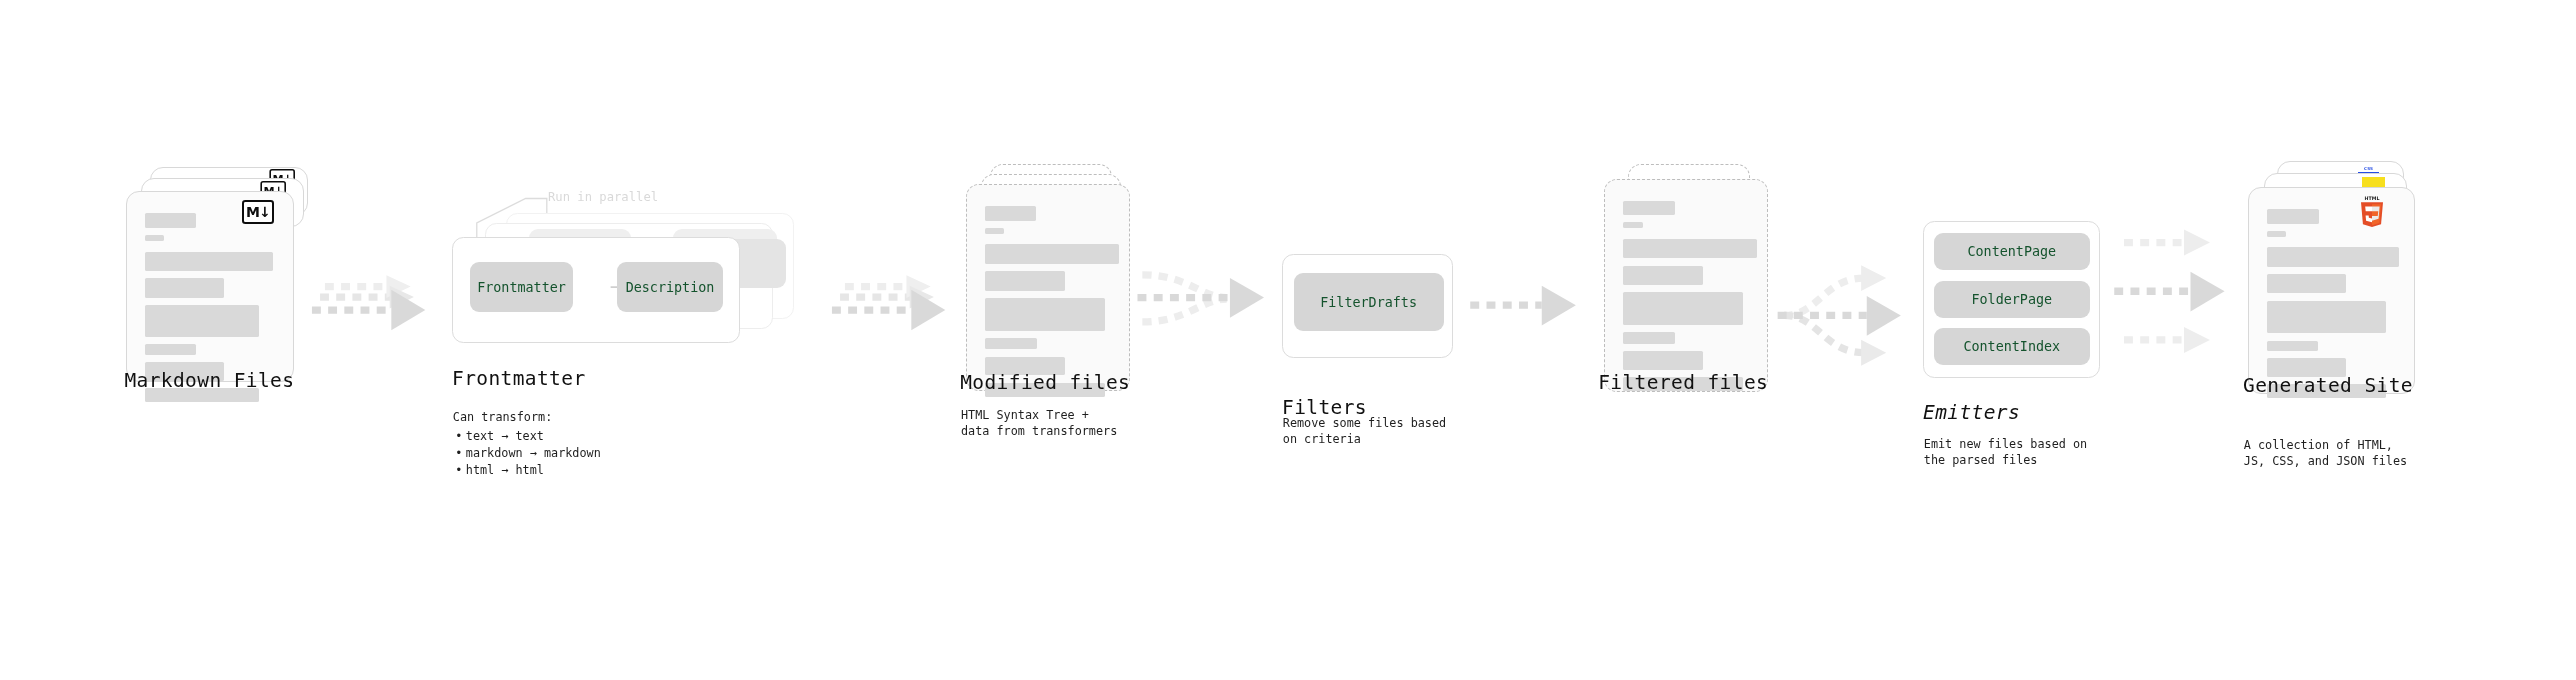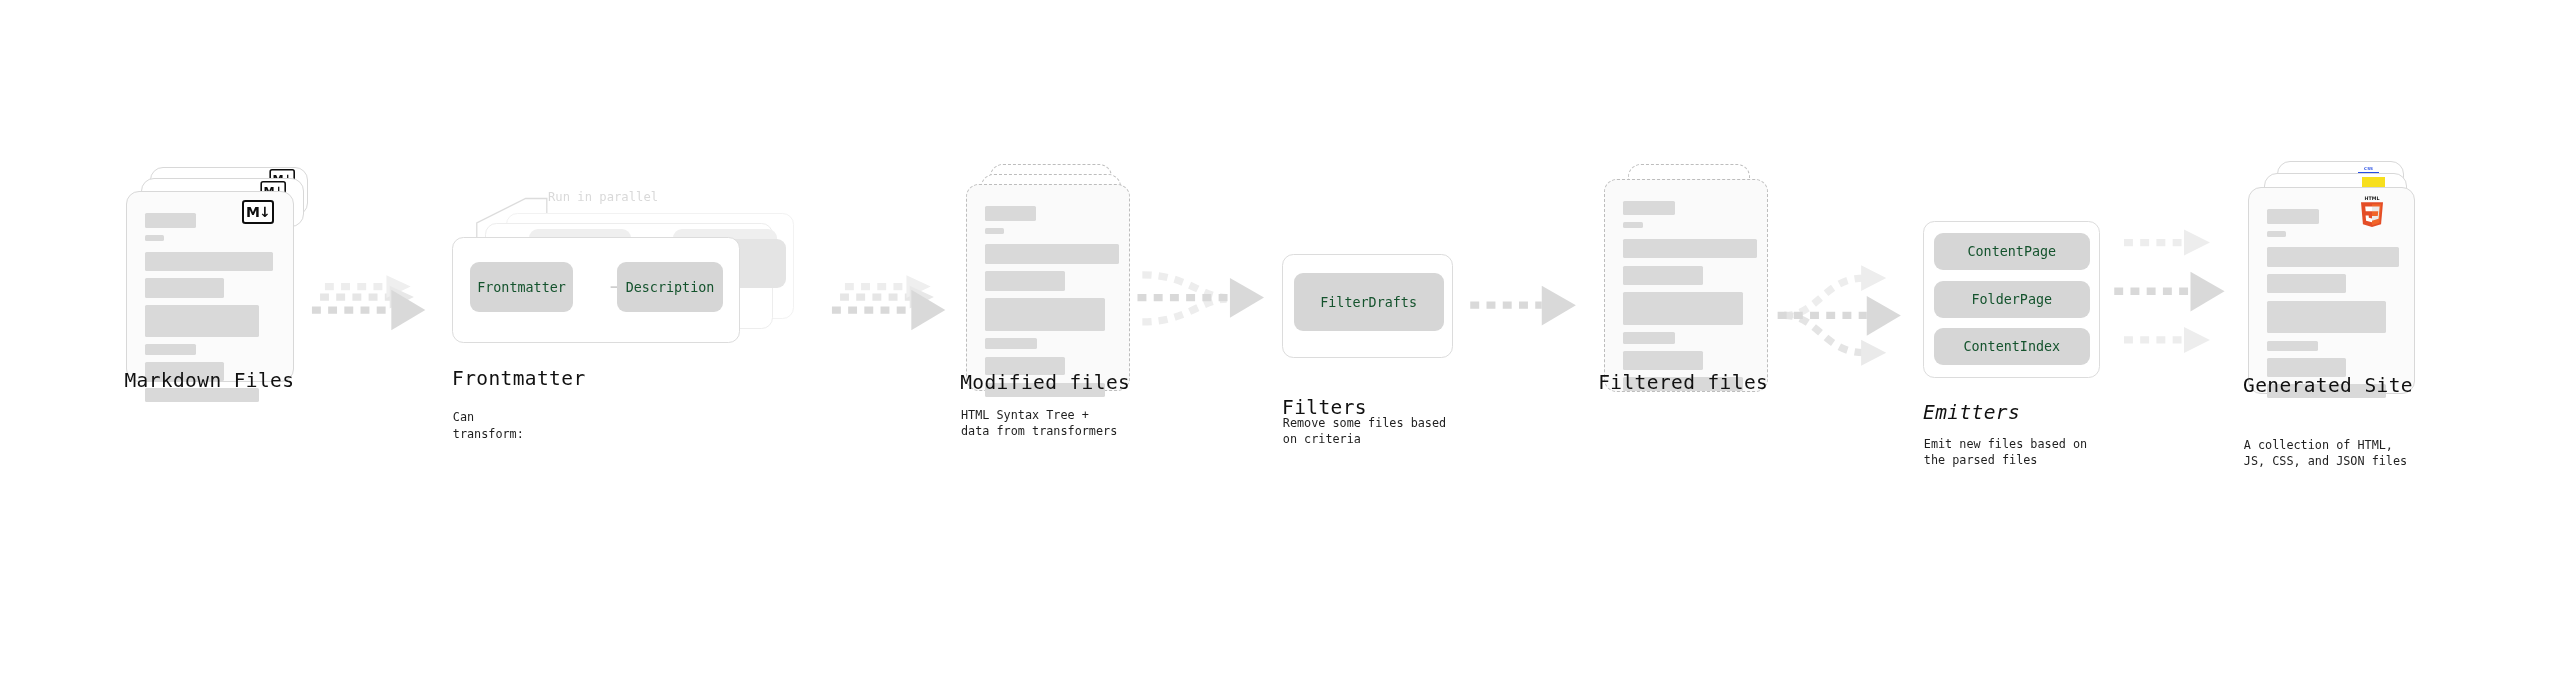--- a/index.html
+++ b/index.html
@@ -184,20 +184,25 @@
       <polygon points="40,9 40,21 52,15" fill="#cfcfcf"></polygon>
     </svg>
 
     <div class="chip" style="left:18px;top:67px;width:103px;height:50px;">Frontmatter</div>
     <div class="chip" style="left:165px;top:67px;width:106px;height:50px;">Description</div>
 
     <div class="title" style="left:0px;top:172px;">Frontmatter</div>
 
     <div class="bullets" style="left:0.8px;top:214px;">
       <div class="hdr">Can transform:</div>
+      <ul>
+        <li>text → text</li>
+        <li>markdown → markdown</li>
+        <li>html → html</li>
+      </ul>
     </div>
   </div>
 
   <div class="node" style="left:822px;top:272px;">
     <svg width="130" height="85" viewBox="0 0 160 105">
       <g stroke-dasharray="11 9" stroke-width="9" fill="none">
         <line x1="28" y1="18" x2="110" y2="18" stroke="#ededed"></line>
         <line x1="22" y1="31" x2="110" y2="31" stroke="#e6e6e6"></line>
         <line x1="12" y1="47" x2="112" y2="47" stroke="#d9d9d9"></line>
       </g>

